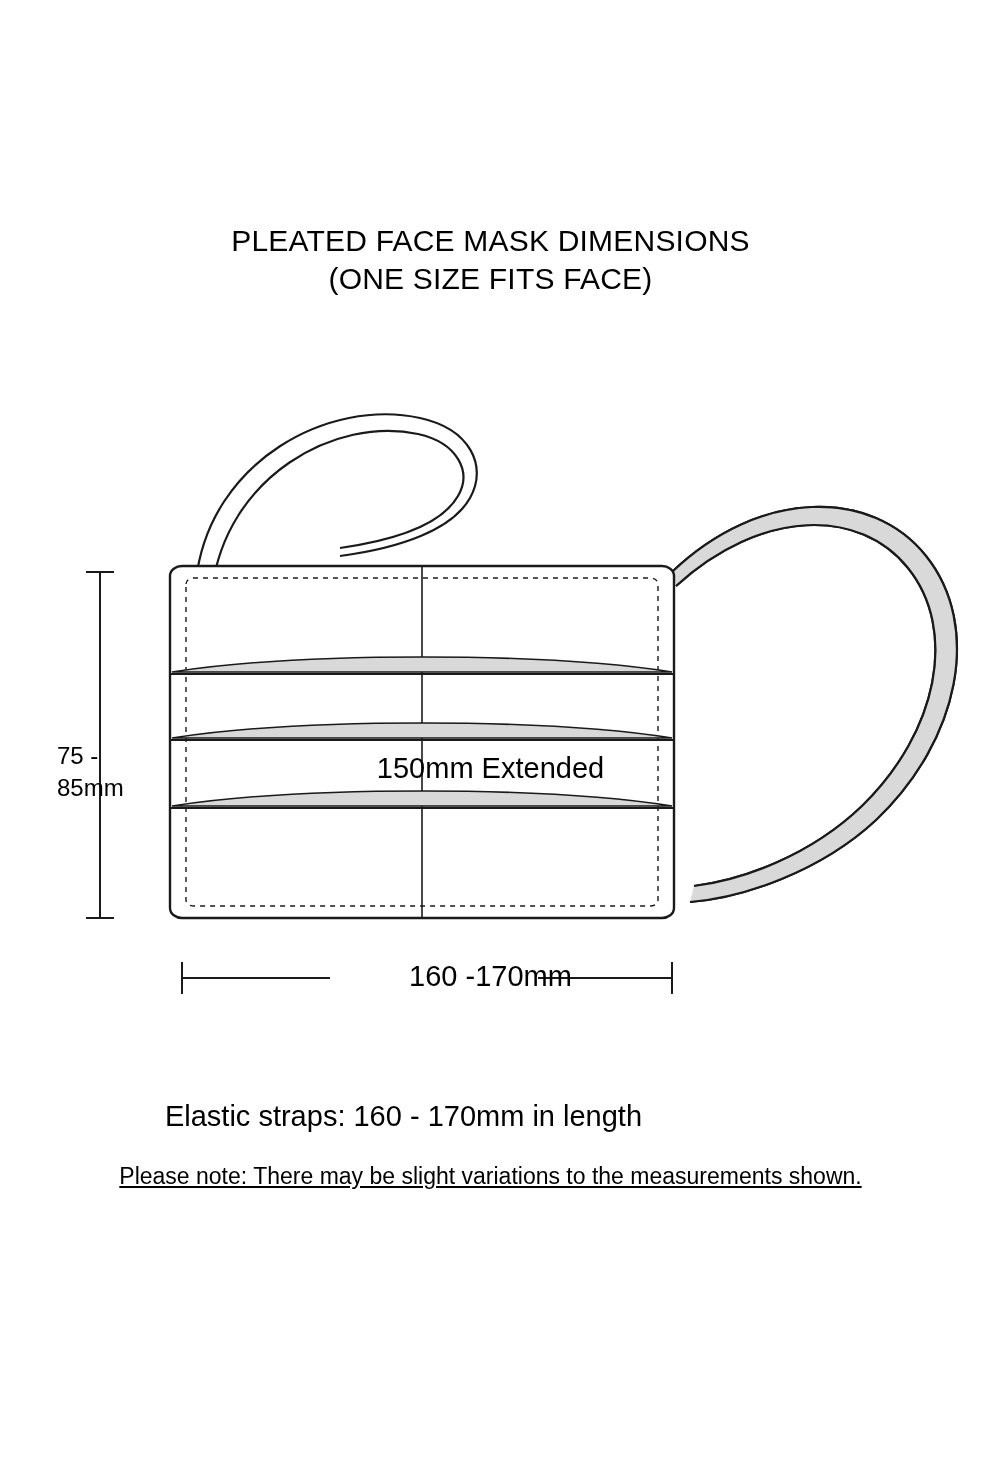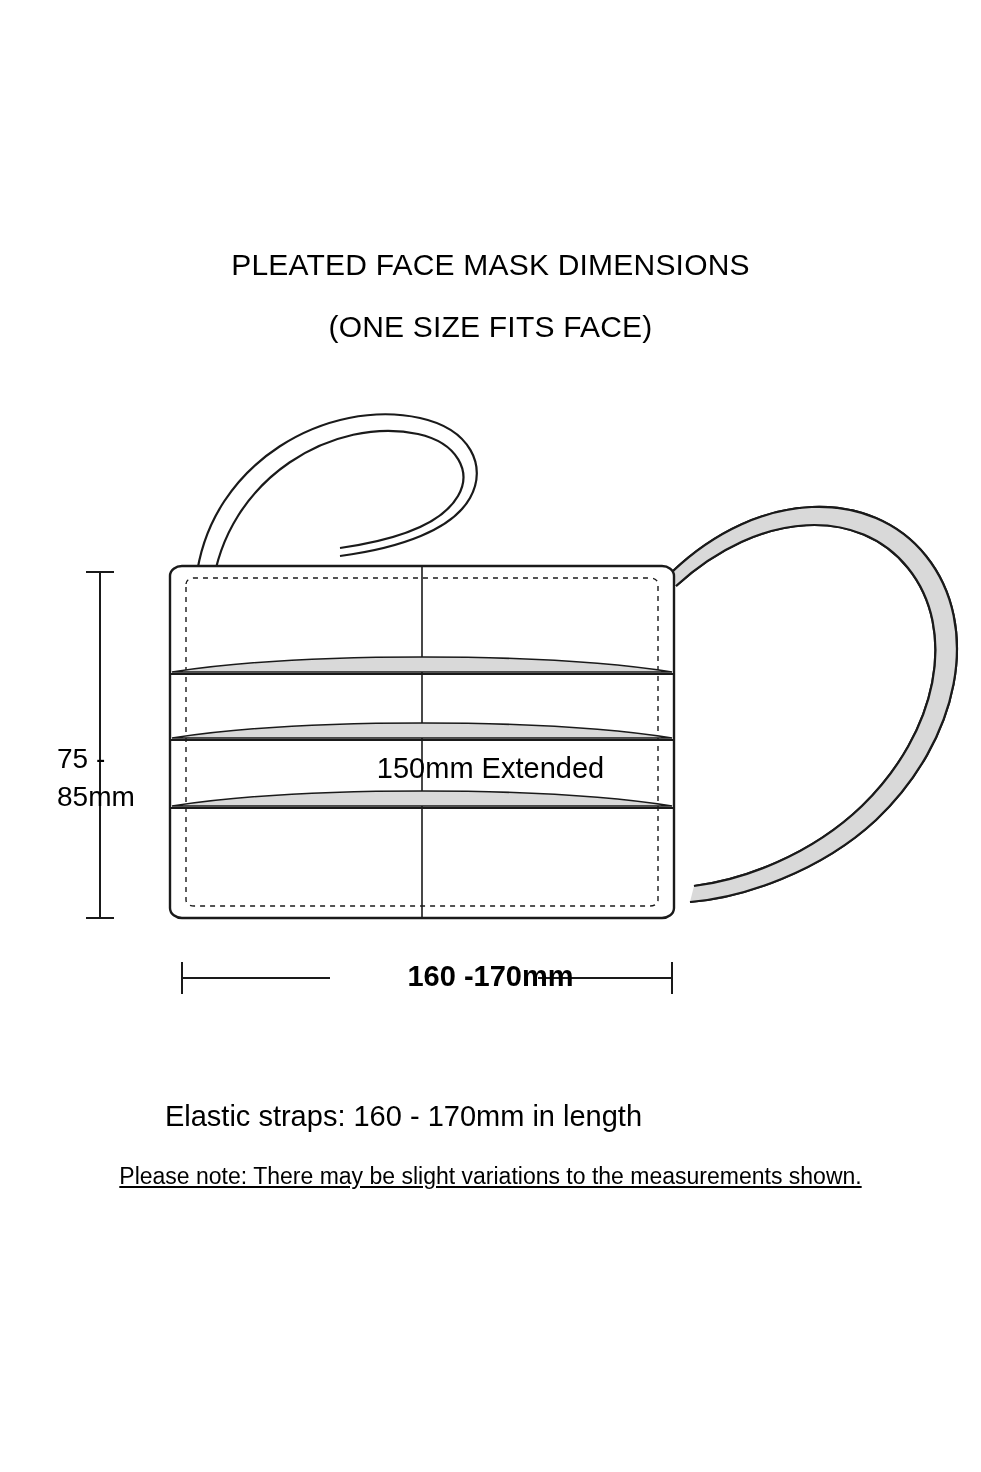--- a/index.html
+++ b/index.html
@@ -25,57 +25,55 @@
     top: 222px;
     left: 0;
     width: 981px;
     text-align: center;
     line-height: 1.28;
   }
   .title-line {
     font-size: 30px;
     letter-spacing: 0.2px;
     color: #000;
-    margin-top: 24px;
   }
   .diagram-wrap {
     position: absolute;
     top: 380px;
     left: 0;
     width: 981px;
     height: 640px;
   }
   .diagram-wrap svg {
     display: block;
   }
   .label-height {
     position: absolute;
     left: 57px;
     top: 740px;
     width: 110px;
-    font-size: 28px;
+    font-size: 24px;
     line-height: 1.35;
     text-align: left;
   }
   .label-extended {
     position: absolute;
     left: 0;
     top: 752px;
     width: 981px;
     text-align: center;
     font-size: 29px;
   }
   .label-width {
     position: absolute;
     left: 0;
     top: 960px;
     width: 981px;
     text-align: center;
     font-size: 29px;
-    font-weight: bold;
   }
   .footer-strap {
     position: absolute;
     top: 1100px;
     left: 0;
     width: 807px;
     text-align: center;
     font-size: 29px;
   }
   .footer-note {

